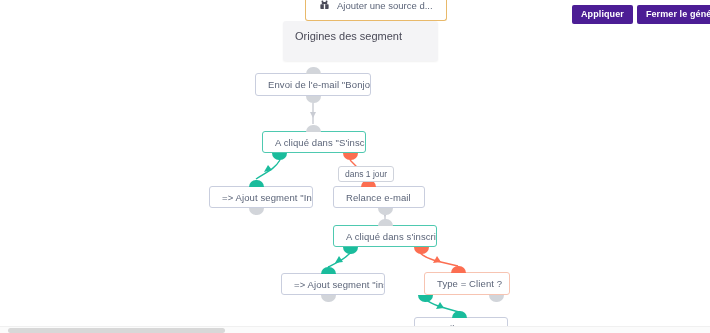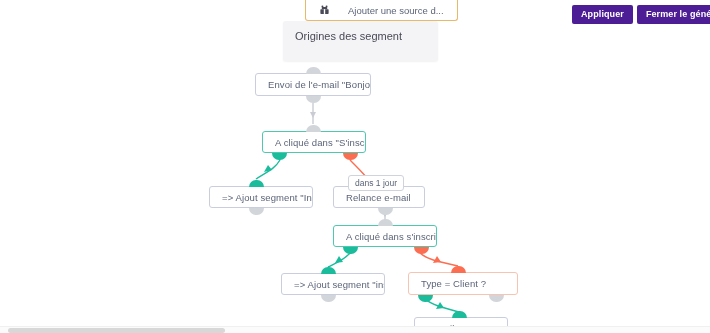--- a/index.html
+++ b/index.html
@@ -58,22 +58,22 @@
 
   
   .tab {
     position: absolute;
     background: #ffffff;
     border: 1px solid #e8b96a;
     border-top: none;
     border-radius: 0 0 3px 3px;
     height: 21px;
     display: flex;
-    align-items: center;
-    gap: 18px;
+    align-items: flex-start;
+    gap: 7px;
     padding: 0 13px;
     font-size: 9.5px;
     color: #5b6478;
     white-space: nowrap;
     z-index: 5;
   }
   .tab-icon { width: 11px; height: 11px; display: block; }
 
   
   .panel {
@@ -191,38 +191,38 @@
     </div>
     <div class="port top teal" style="left:249px; top:180px;"></div>
     <div class="port grey" style="left:249px; top:208px;"></div>
 
     <div class="node plain" style="left:333px; top:186px; width:92px; height:22px;">
       <span>Relance e-mail</span>
     </div>
     <div class="port top coral" style="left:361px; top:180px;"></div>
     <div class="port grey" style="left:378px; top:208px;"></div>
 
-    <div class="pill" style="left:348px; top:166px;margin-top:9px;">
+    <div class="pill" style="left:338px; top:166px;">
       <span>dans 1 jour</span>
     </div>
 
     <div class="node teal" style="left:333px; top:225px; width:104px; height:22px;">
       <span>A cliqué dans s'inscrire (re...</span>
     </div>
     <div class="port top grey" style="left:378px; top:219px;"></div>
     <div class="port teal" style="left:343px; top:247px;"></div>
     <div class="port coral" style="left:414px; top:247px;"></div>
 
     <div class="node plain" style="left:281px; top:273px; width:104px; height:22px;">
       <span>=&gt; Ajout segment "inscrits...</span>
     </div>
     <div class="port top teal" style="left:321px; top:267px;"></div>
     <div class="port grey" style="left:321px; top:295px;"></div>
 
-    <div class="node coral" style="left:408px; top:272px; width:110px; height:23px;">
+    <div class="node coral" style="left:424px; top:272px; width:86px; height:23px;">
       <span>Type = Client ?</span>
     </div>
     <div class="port top coral" style="left:451px; top:266px;"></div>
     <div class="port teal" style="left:418px; top:295px;"></div>
     <div class="port grey" style="left:489px; top:295px;"></div>
 
     <div class="node plain" style="left:414px; top:317px; width:94px; height:22px;">
       <span>E-mail au commercial</span>
     </div>
     <div class="port top teal" style="left:452px; top:311px;"></div>

